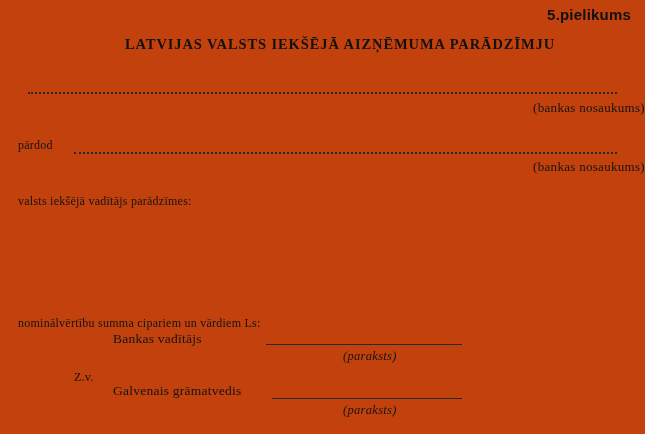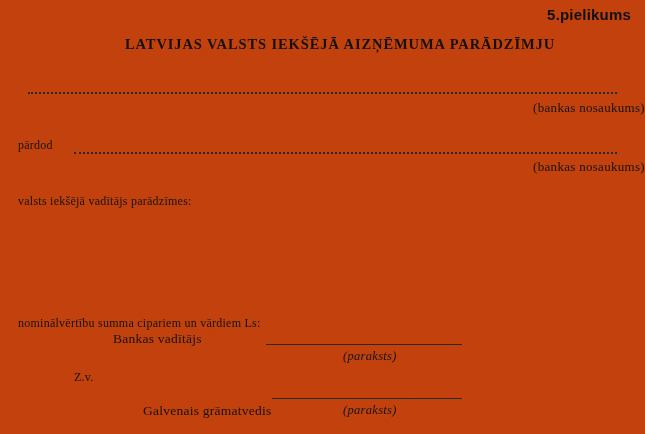--- a/index.html
+++ b/index.html
@@ -128,17 +128,17 @@
   <div class="bodytext" style="left:18px; top:194px;">valsts iekšējā vadītājs parādzīmes:</div>
 
   <div class="bodytext" style="left:18px; top:285px;margin-top:31px;">nominālvērtību summa cipariem un vārdiem Ls:</div>
 
   <div class="sig-label" style="left:113px; top:331px;">Bankas vadītājs</div>
   <div class="solidline" style="left:266px; width:196px; top:344px;"></div>
   <div class="small-caption" style="left:343px; top:349px;">(paraksts)</div>
 
   <div class="bodytext" style="left:74px; top:370px;">Z.v.</div>
 
-  <div class="sig-label" style="left:113px; top:403px;margin-left:30px;">Galvenais grāmatvedis</div>
+  <div class="sig-label" style="left:113px; top:383px;">Galvenais grāmatvedis</div>
   <div class="solidline" style="left:272px; width:190px; top:398px;"></div>
   <div class="small-caption" style="left:343px; top:403px;">(paraksts)</div>
 
 </div>
 
 </body></html>

